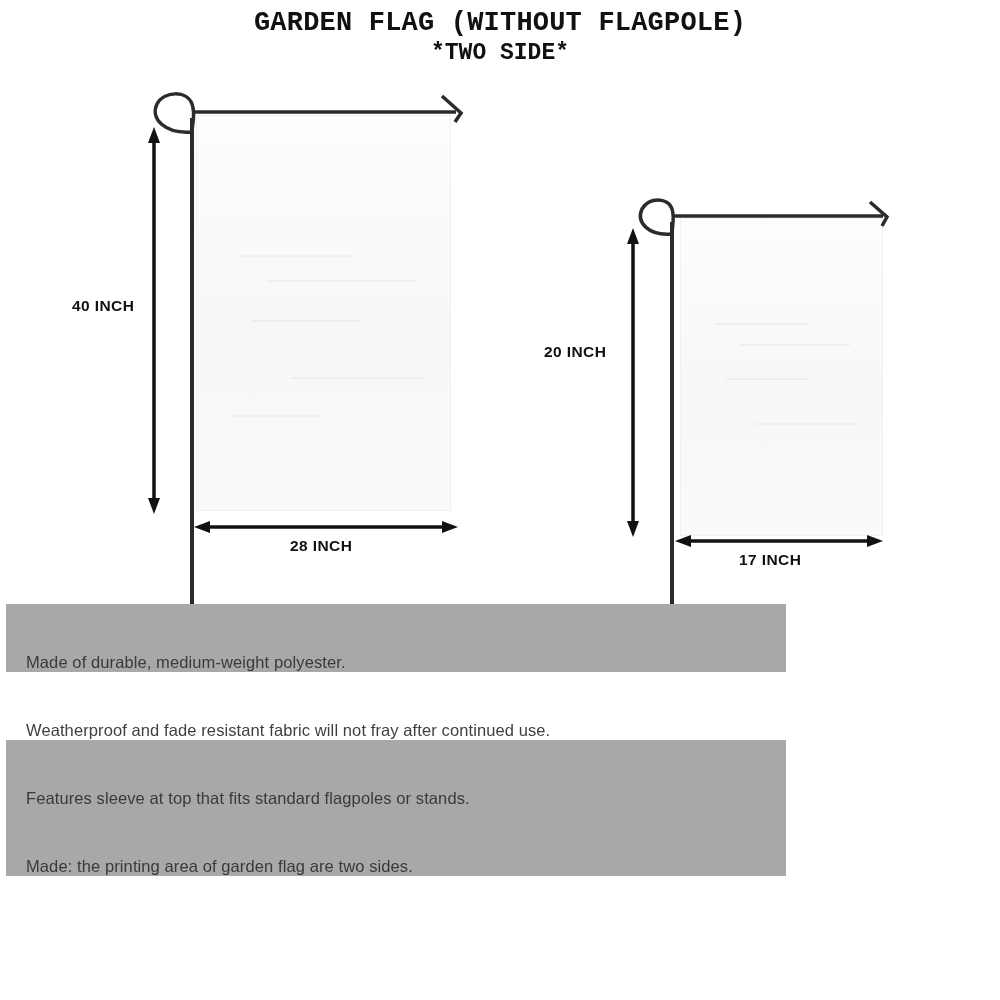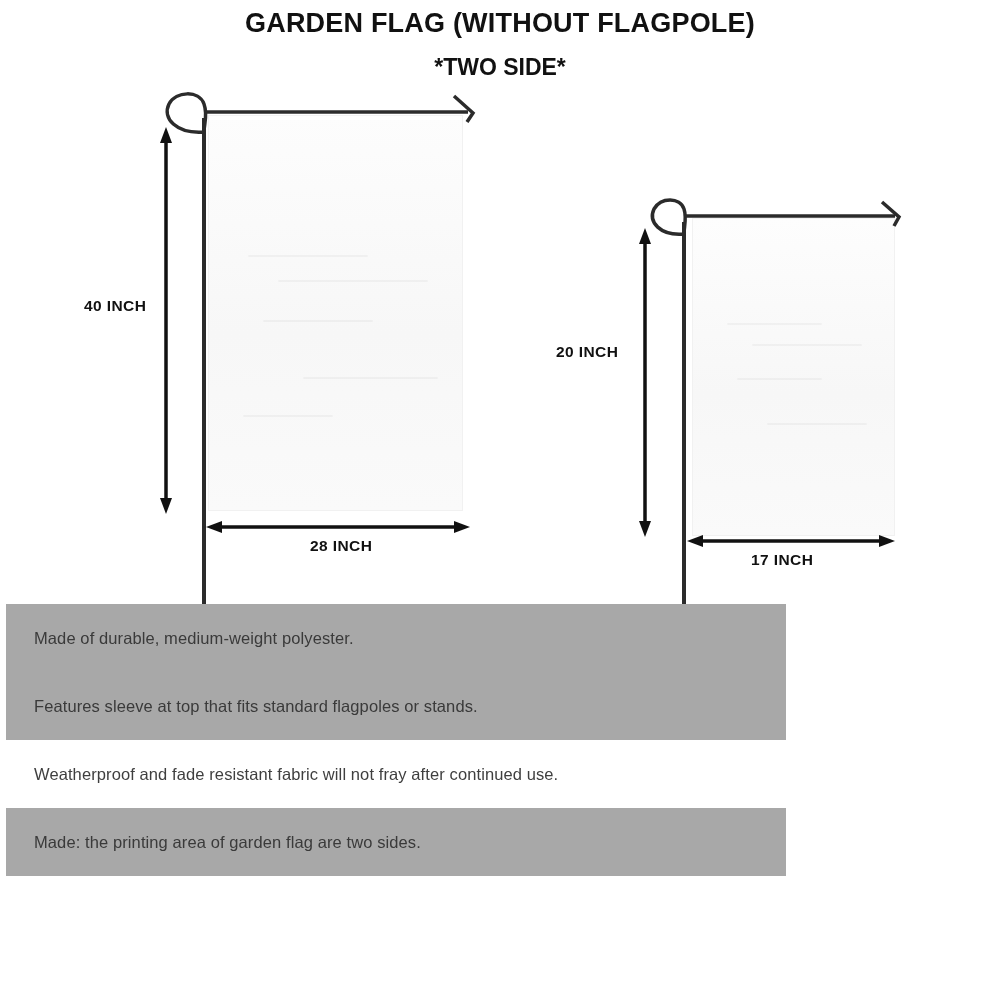--- a/index.html
+++ b/index.html
@@ -16,41 +16,42 @@
     overflow: hidden;
   }
 
   
   .title-block {
     position: absolute;
     top: 8px;
     left: 0;
     width: 1000px;
     text-align: center;
+    font-family: Liberation Mono, monospace;
   }
   .title-main {
     font-size: 27px;
     font-weight: bold;
     letter-spacing: 0.2px;
     line-height: 1.12;
     color: #111111;
   }
   .title-sub {
     font-size: 23px;
     font-weight: bold;
     line-height: 1.15;
-    margin-top: 16px;
+    margin-top: 2px;
     color: #111111;
   }
 
   
   .diagram {
     position: absolute;
     top: 0;
-    left: 16px;
+    left: 4px;
     width: 806px;
     height: 620px;
   }
 
   
   .flag {
     position: absolute;
     background: #fbfbfb;
     box-shadow: 0 0 0 1px #f1f1f1 inset;
   }
@@ -78,36 +79,36 @@
   
   .dim-label {
     position: absolute;
     font-size: 15.5px;
     font-weight: bold;
     letter-spacing: 0.4px;
     color: #111111;
     white-space: nowrap;
   }
   .dim-h40 { left: 68px;  top: 297px; }
-  .dim-w28 { left: 286px; top: 537px; margin-left: 8px; }
+  .dim-w28 { left: 286px; top: 537px; }
   .dim-h18 { left: 540px; top: 343px; }
   .dim-w12 { left: 735px; top: 551px; }
 
   
   .features {
     position: absolute;
     left: 6px;
     top: 604px;
     width: 780px;
   }
   .feature-row {
     height: 68px;
     display: flex;
-    align-items: center;
-    padding: 0 0 0 28px;
+    align-items: flex-end;
+    padding: 0 0 0 20px;
     box-sizing: border-box;
     font-size: 16.5px;
     color: #3f3f3f;
     letter-spacing: 0.1px;
   }
   .feature-row.shaded {
     background: #a8a8a8;
     color: #3a3a3a;
   }
   .feature-row.plain {
@@ -174,22 +175,22 @@
   <div class="dim-label dim-h40">40 INCH</div>
   <div class="dim-label dim-w28">28 INCH</div>
   <div class="dim-label dim-h18">20 INCH</div>
   <div class="dim-label dim-w12">17 INCH</div>
 </div>
 
 <div class="features">
   <div class="feature-row shaded">
     <span>Made of durable, medium-weight polyester.</span>
   </div>
+  <div class="feature-row plain">
+    <span>Weatherproof and fade resistant fabric will not fray after continued use.</span>
+  </div>
   <div class="feature-row shaded">
     <span>Features sleeve at top that fits standard flagpoles or stands.</span>
-  </div>
-  <div class="feature-row plain">
-    <span>Weatherproof and fade resistant fabric will not fray after continued use.</span>
   </div>
   <div class="feature-row shaded">
     <span>Made: the printing area of garden flag are two sides.</span>
   </div>
 </div>
 
 </body></html>

